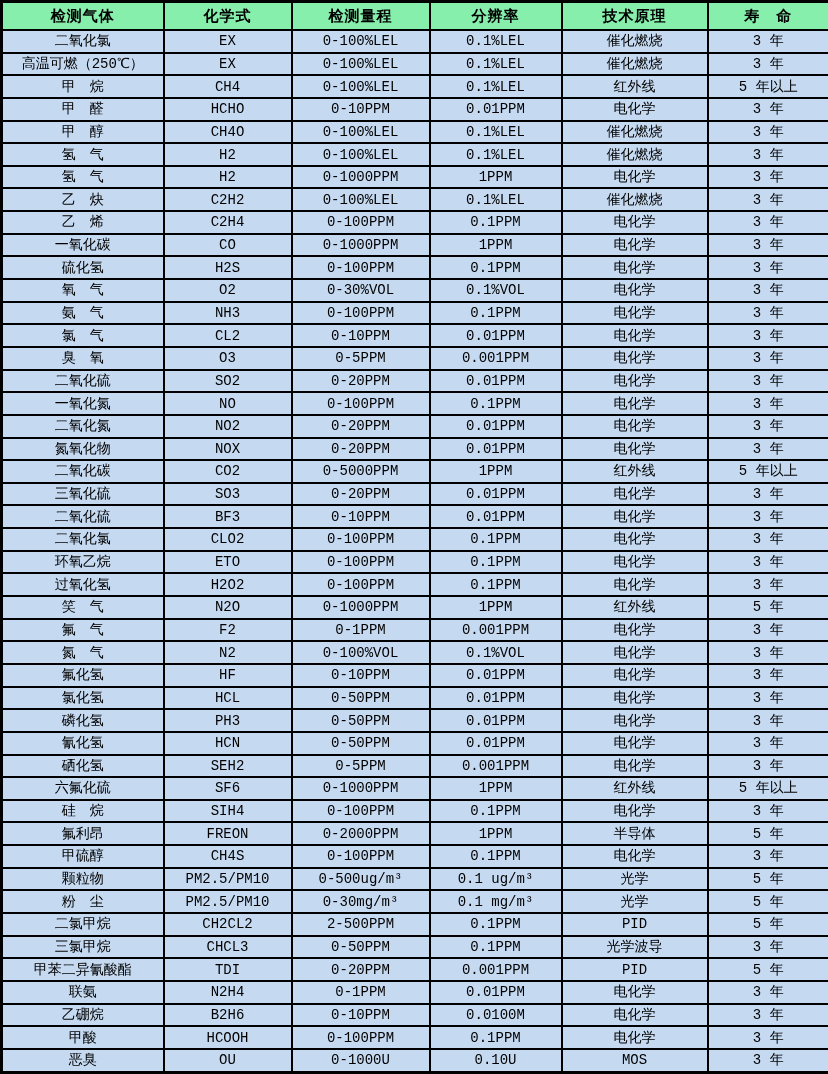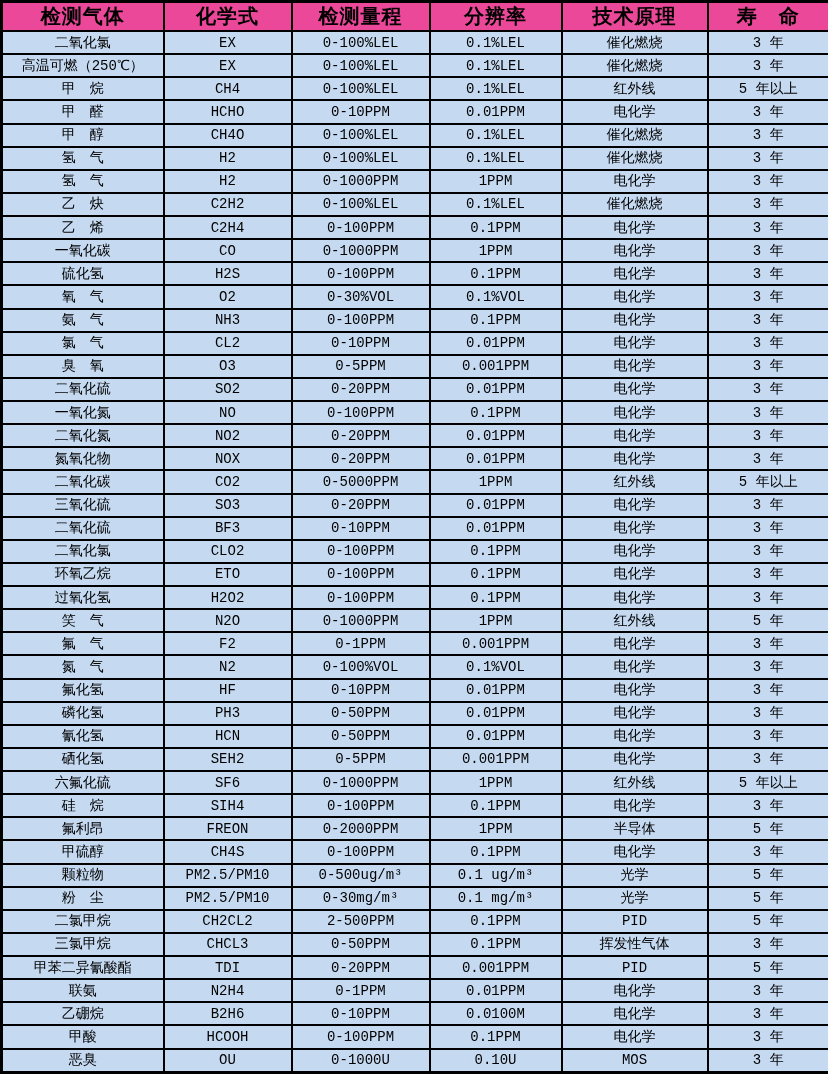--- a/index.html
+++ b/index.html
@@ -24,22 +24,22 @@
   table.gas-table td {
     border: 2px solid #000000;
     text-align: center;
     vertical-align: middle;
     padding: 0 2px;
     white-space: nowrap;
     overflow: hidden;
     color: #000000;
   }
   table.gas-table thead th {
-    background: #ec4899;
-    font-size: 20px;
+    background: #86efac;
+    font-size: 15px;
     font-weight: bold;
     height: 26px;
     letter-spacing: 1px;
   }
   table.gas-table tbody td {
     background: #c5d9f1;
     font-size: 14px;
     font-weight: normal;
   }
   
@@ -294,20 +294,28 @@
         </tr>
         <tr>
           <td>氟化氢</td>
           <td>HF</td>
           <td>0-10PPM</td>
           <td>0.01PPM</td>
           <td>电化学</td>
           <td>3 年</td>
         </tr>
         <tr>
+          <td>氯化氢</td>
+          <td>HCL</td>
+          <td>0-50PPM</td>
+          <td>0.01PPM</td>
+          <td>电化学</td>
+          <td>3 年</td>
+        </tr>
+        <tr>
           <td>磷化氢</td>
           <td>PH3</td>
           <td>0-50PPM</td>
           <td>0.01PPM</td>
           <td>电化学</td>
           <td>3 年</td>
         </tr>
         <tr>
           <td>氰化氢</td>
           <td>HCN</td>
@@ -378,21 +386,21 @@
           <td>2-500PPM</td>
           <td>0.1PPM</td>
           <td>PID</td>
           <td>5 年</td>
         </tr>
         <tr>
           <td>三氯甲烷</td>
           <td>CHCL3</td>
           <td>0-50PPM</td>
           <td>0.1PPM</td>
-          <td>挥发性气体</td>
+          <td>光学波导</td>
           <td>3 年</td>
         </tr>
         <tr>
           <td>甲苯二异氰酸酯</td>
           <td>TDI</td>
           <td>0-20PPM</td>
           <td>0.001PPM</td>
           <td>PID</td>
           <td>5 年</td>
         </tr>

